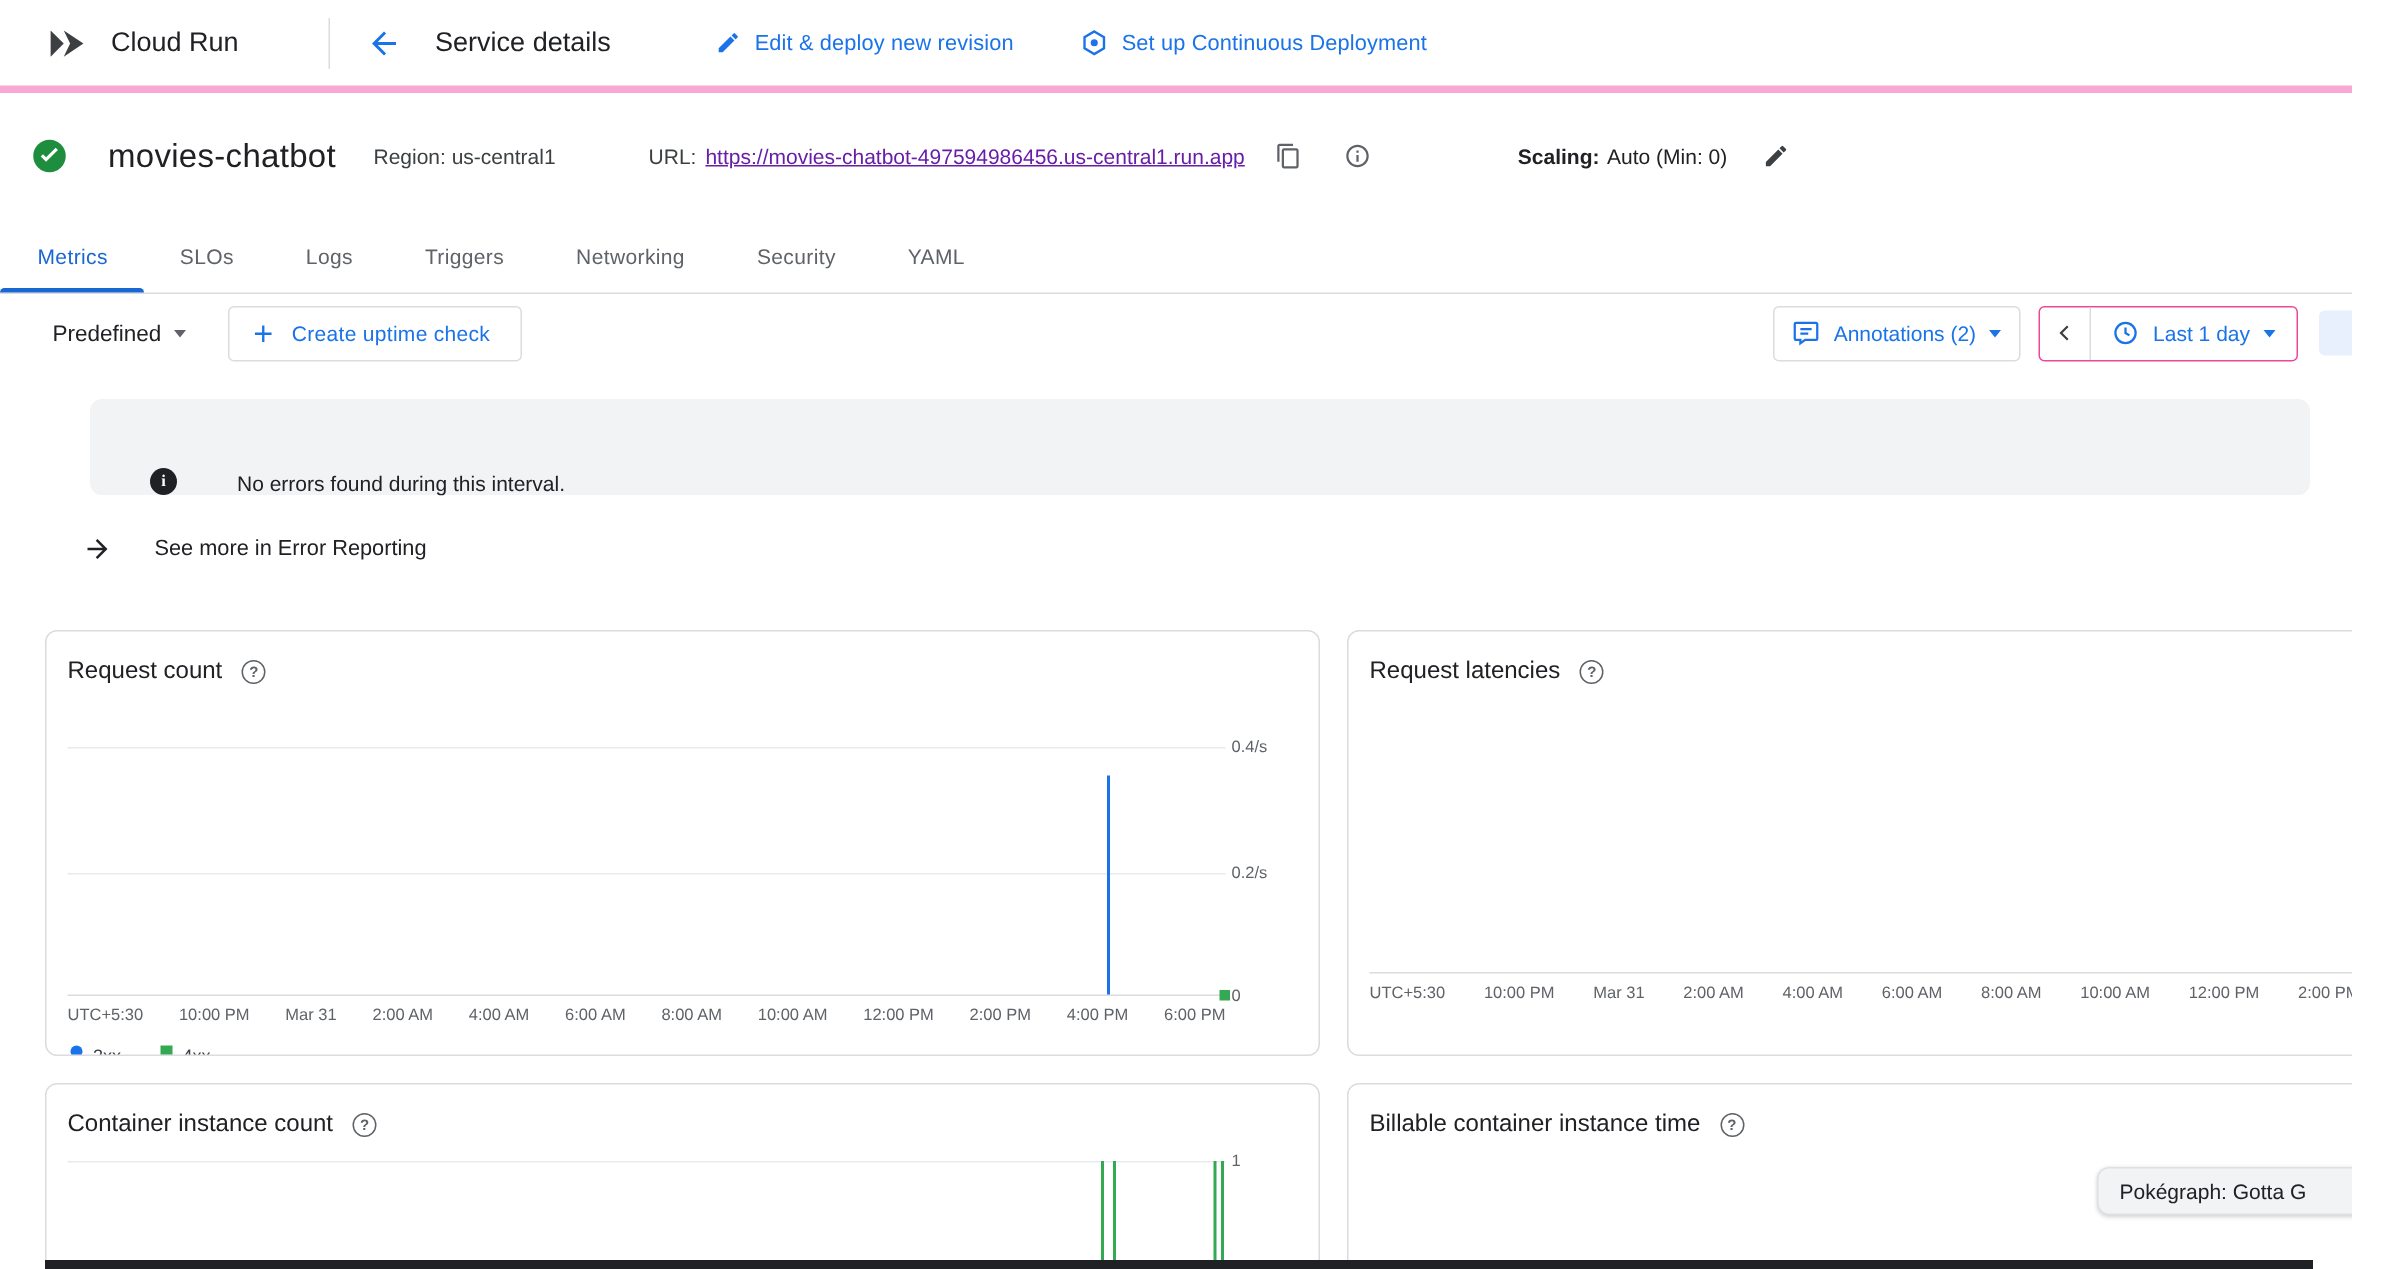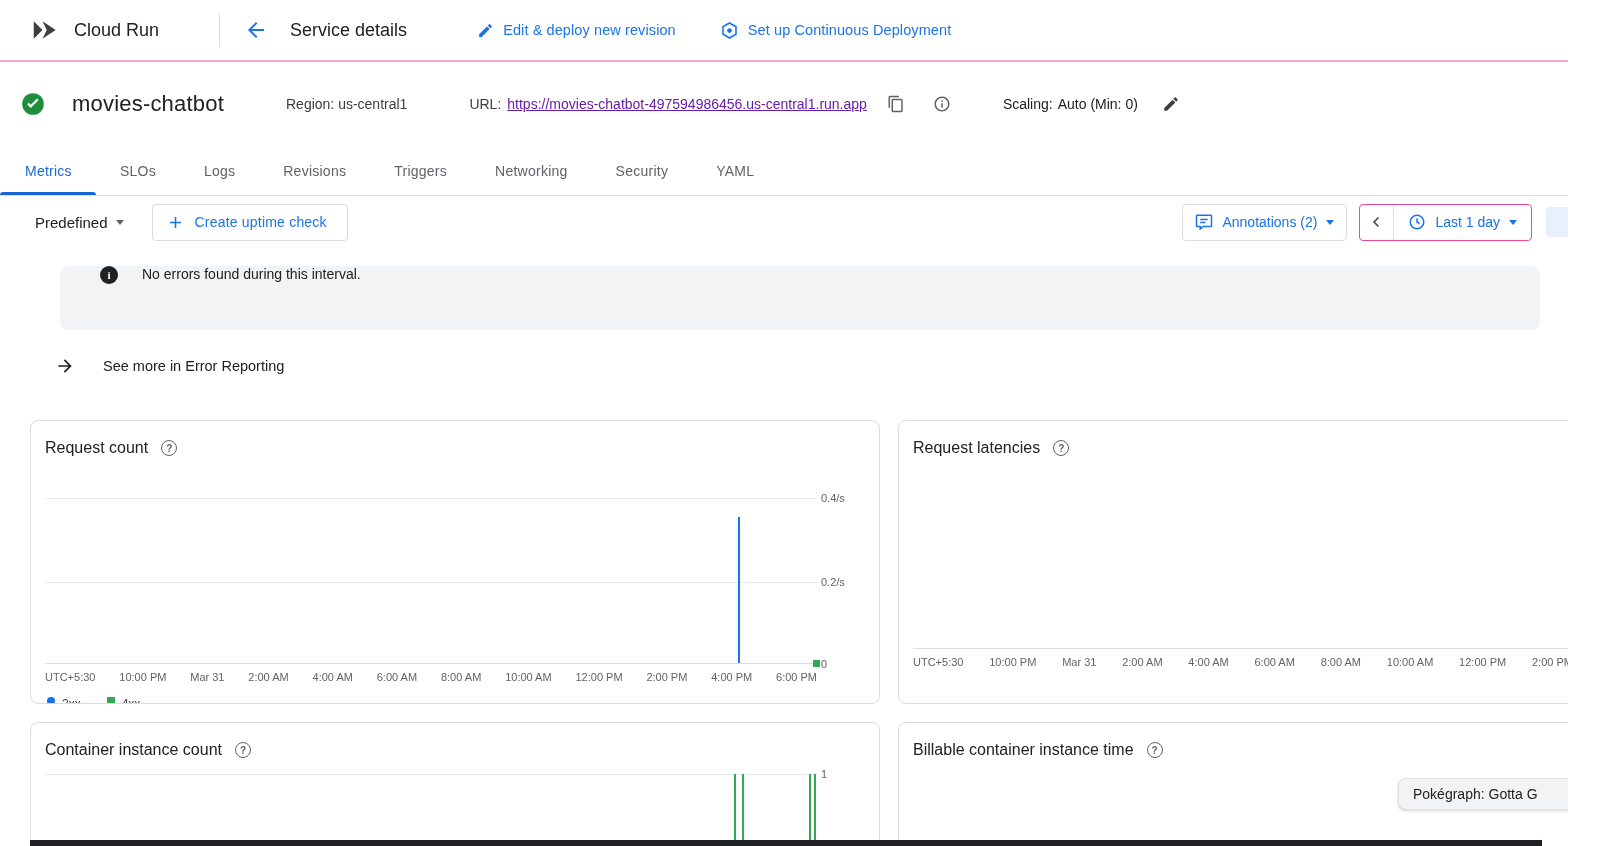--- a/index.html
+++ b/index.html
@@ -8,40 +8,40 @@
     width:1600px; height:846px; overflow:hidden;
     font-family:"Liberation Sans","DejaVu Sans",sans-serif;
     color:#202124; font-size:14px;
   }
   .app { position:relative; width:1568px; height:846px; overflow:hidden; background:#fff; }
   button { background:none; border:none; padding:0; font:inherit; cursor:pointer; color:inherit; }
   a { text-decoration:none; cursor:pointer; }
   .icon { display:inline-flex; align-items:center; justify-content:center; }
 
   
-  .top-bar { display:flex; align-items:center; height:62px; padding-left:30px; border-bottom:2px solid #f9a8d4; }
+  .top-bar { display:flex; align-items:center; height:62px; padding-left:30px; border-bottom:5px solid #f9a8d4; }
   .brand { display:flex; align-items:center; gap:14px; cursor:pointer; }
   .product { font-size:18px; color:#202124; }
   .vdiv { width:1px; height:34px; background:#dadce0; margin:0 24px 0 60px; }
   .back-btn { margin-right:22px; display:flex; }
   .page-title { font-size:18px; font-weight:400; margin:0 70px 0 0; color:#202124; }
   .hlink { display:flex; align-items:center; gap:9px; color:#1a73e8; font-size:14.5px; font-weight:500; margin-right:44px; letter-spacing:.1px; }
 
   
   .service-row { display:flex; align-items:center; height:84px; padding-left:20px; }
   .svc-name { font-size:22px; color:#202124; margin-left:26px; letter-spacing:.2px; }
-  .svc-region { margin-left:62px; color:#3c4043; }
+  .svc-region { margin-left:25px; color:#3c4043; }
   .url-group { display:flex; align-items:center; margin-left:62px; gap:6px; }
   .url-label { color:#3c4043; }
   .svc-url { color:#681da8; text-decoration:underline; }
   .icon-btn { display:flex; align-items:center; }
   .copy-btn { margin-left:14px; }
   .info-btn { margin-left:22px; }
   .scaling { margin-left:52px; display:flex; gap:5px; }
-  .scaling .lbl { font-weight:400; }
+  .scaling .lbl { font-weight:700;margin-left:46px; }
   .scale-edit-btn { margin-left:24px; }
 
   
   .tabs { display:flex; height:50px; border-bottom:1px solid #dadce0; }
   .tab { position:relative; display:flex; align-items:center; padding:0 24px; font-size:14px; font-weight:400; color:#5f6368; letter-spacing:.25px; cursor:pointer; }
   .tab:first-child { padding-left:25px; }
   .tab.active { color:#1967d2; }
   .tab.active::after { content:""; position:absolute; left:0; right:0; bottom:0; height:3px; background:#1967d2; border-radius:3px 3px 0 0; }
 
   
@@ -51,21 +51,21 @@
   .caret-down.blue { border-top-color:#1a73e8; }
   .uptime-btn { margin-left:28px; height:37px; border:1px solid #dadce0; border-radius:4px; display:flex; align-items:center; gap:10px; padding:0 20px 0 13px; color:#1a73e8; font-size:14px; font-weight:500; letter-spacing:.2px; background:#fff; }
   .toolbar-right { margin-left:auto; display:flex; align-items:center; gap:12px; }
   .annotations-btn { height:37px; border:1px solid #dadce0; border-radius:4px; display:flex; align-items:center; gap:9px; padding:0 12px; color:#1a73e8; font-size:14px; font-weight:500; background:#fff; }
   .time-group { display:flex; align-items:stretch; border:1px solid #ec4899; border-radius:4px; height:37px; background:#fff; }
   .prev-btn { width:34px; display:flex; align-items:center; justify-content:center; border-right:1px solid #dadce0; }
   .time-btn { display:flex; align-items:center; gap:9px; padding:0 14px; color:#1a73e8; font-size:14px; font-weight:500; }
   .edge-sliver { width:22px; height:30px; background:#e8f0fe; border-radius:4px 0 0 4px; margin-left:2px; }
 
   
-  .banner { margin:18px 28px 0 60px; height:64px; background:#f1f3f4; border-radius:8px; display:flex; align-items:flex-start; padding-left:40px; gap:24px; }
+  .banner { margin:18px 28px 0 60px; height:64px; background:#f1f3f4; border-radius:8px; display:flex; align-items:flex-end; padding-left:40px; gap:40px; }
   .banner-info-icon { width:18px; height:18px; border-radius:50%; background:#202124; color:#fff; display:flex; align-items:center; justify-content:center; flex:0 0 auto; }
   .banner-info-icon::after { content:"i"; font:700 11px "Liberation Serif",serif; }
   .banner-text { font-size:14px; color:#202124; }
 
   
   .error-link-row { margin:22px 0 0 55px; height:28px; display:flex; align-items:center; gap:28px; font-size:14.5px; color:#202124; cursor:pointer; }
 
   
   .charts { margin:40px 0 0 30px; display:grid; grid-template-columns:850px 690px; gap:18px; }
   .card { border:1px solid #dadce0; border-radius:8px; background:#fff; padding:16px 14px 10px 14px; overflow:hidden; }
@@ -177,21 +177,20 @@
             <path d="M3 17.25V21h3.75L17.81 9.94l-3.75-3.75L3 17.25zM20.71 7.04a.996.996 0 0 0 0-1.41l-2.34-2.34a.996.996 0 0 0-1.41 0l-1.83 1.83 3.75 3.75 1.83-1.83z" fill="#3c4043"></path>
           </svg>
       </span>
     </button>
   </section>
 
   <nav class="tabs">
     <div class="tab active">Metrics</div>
     <div class="tab">SLOs</div>
     <div class="tab">Logs</div>
-    <div class="tab">Revisions</div>
     <div class="tab">Triggers</div>
     <div class="tab">Networking</div>
     <div class="tab">Security</div>
     <div class="tab">YAML</div>
   </nav>
 
   <div class="toolbar">
     <div class="predefined">
       <span>Predefined</span>
       <span class="caret-down"></span>

